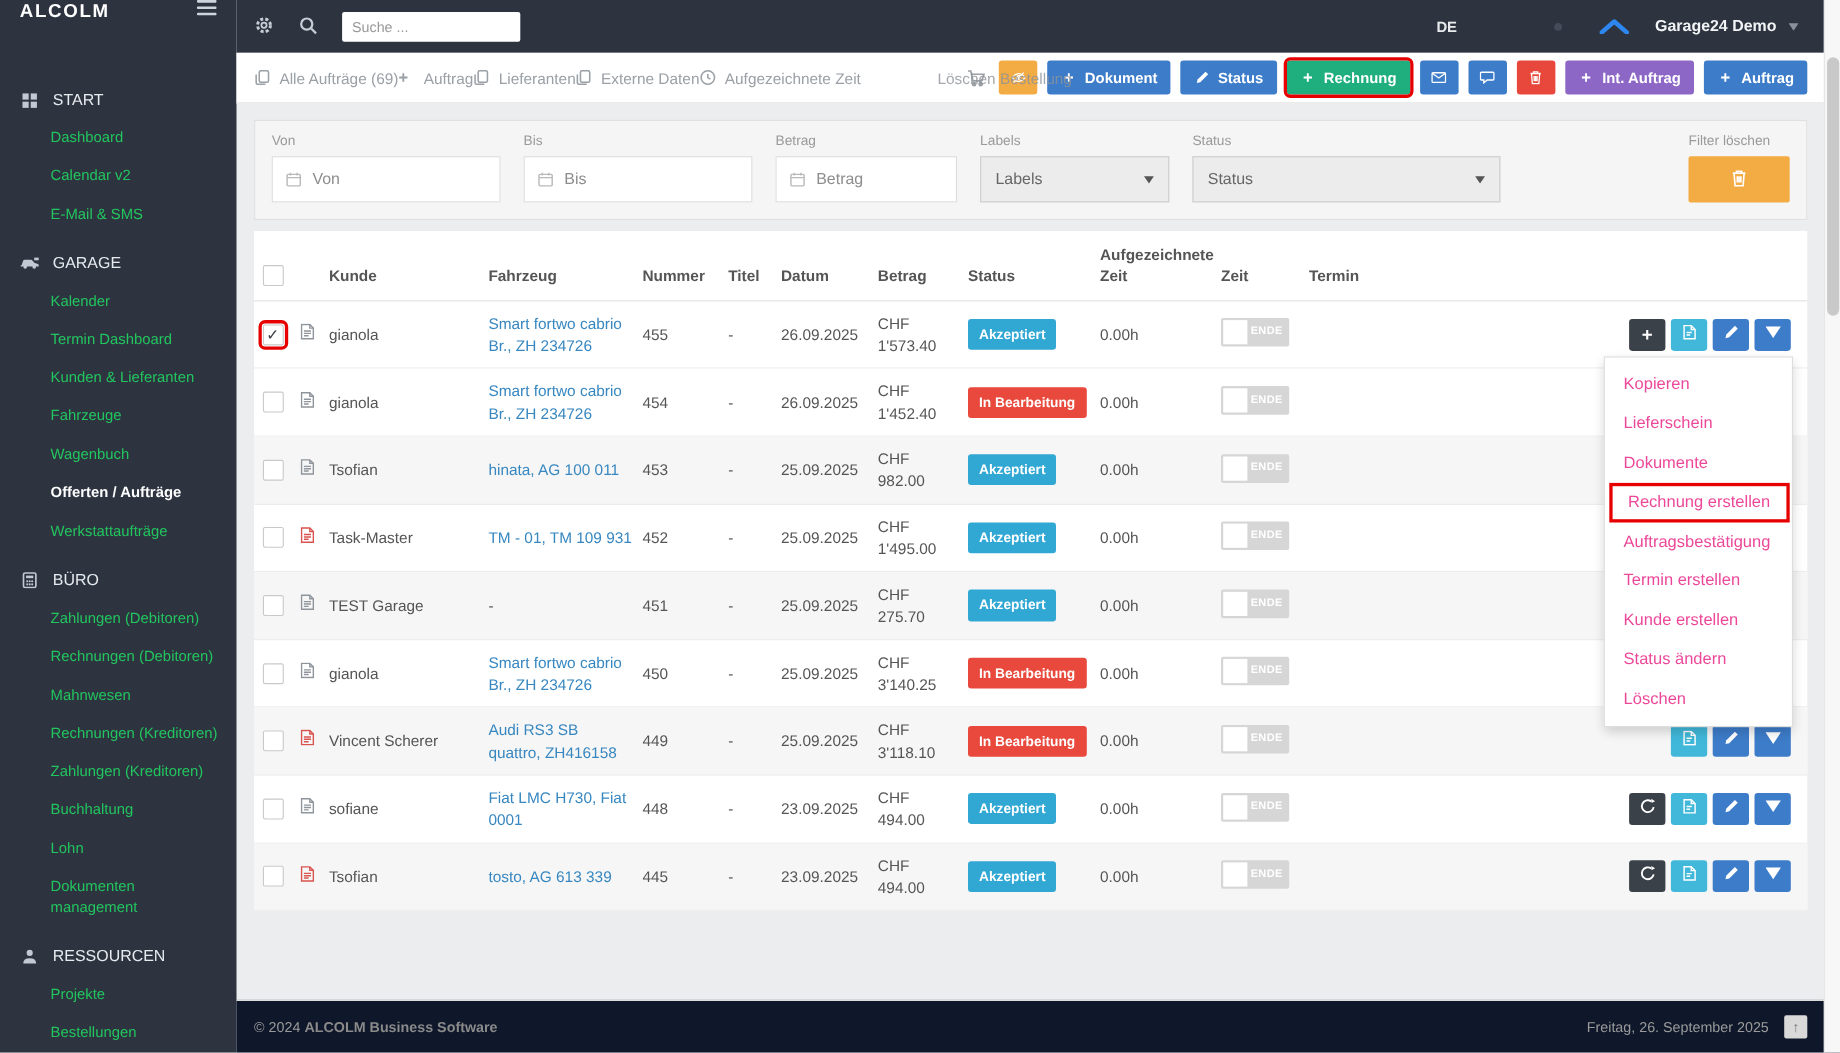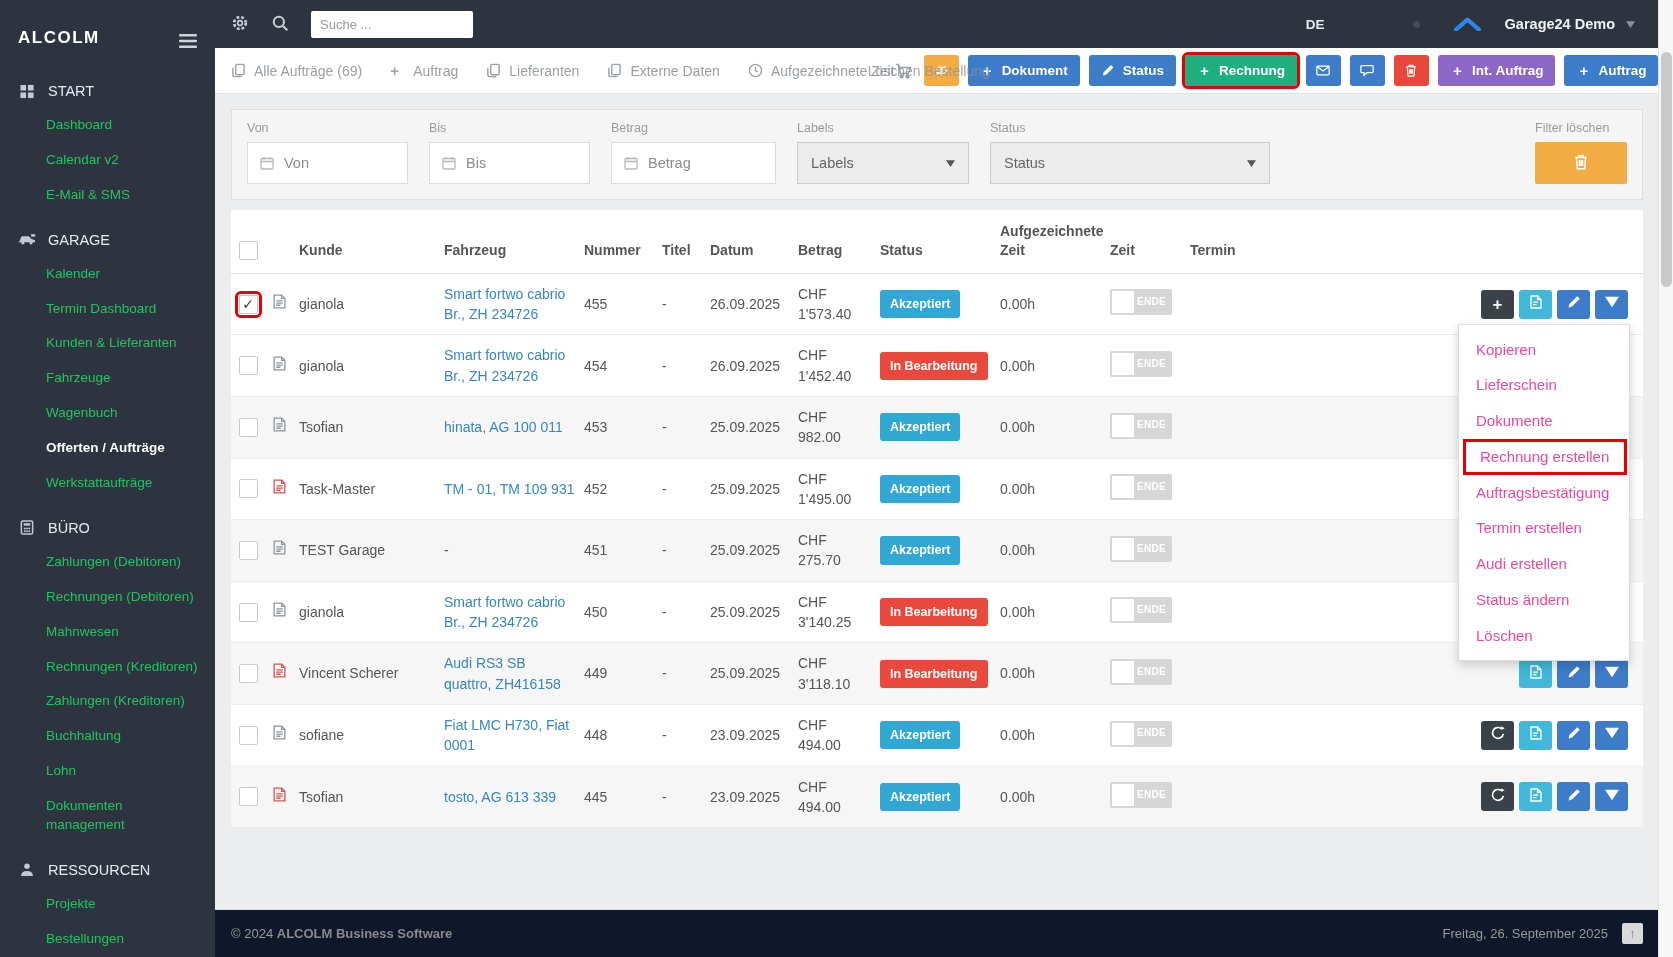--- a/index.html
+++ b/index.html
@@ -1,21 +1,21 @@
 <!DOCTYPE html>
 <html><head>
 <meta charset="utf-8">
 <style>
   * { box-sizing: border-box; margin: 0; padding: 0; }
   html,body { width:1673px; height:957px; overflow:hidden; }
   body { font-family:"Liberation Sans","DejaVu Sans",sans-serif; display:flex; background:#ecedef; position:relative; color:#555; }
 
   
   .sidebar { width:215px; flex:0 0 215px; background:#2d3440; height:100%; overflow:hidden; }
-  .logo-row { height:48px; display:flex; align-items:flex-end; justify-content:space-between; padding:0 18px; }
+  .logo-row { height:48px; display:flex; align-items:flex-start; justify-content:space-between; padding:0 18px; }
   .logo { color:#fff; font-weight:bold; font-size:17px; letter-spacing:1.5px; }
   .hamburger { color:#cfd4dc; width:18px; height:14px; cursor:pointer; }
   .hamburger svg { width:18px; height:14px; display:block; }
   .nav { padding-top:26px; }
   .nav-section { margin-bottom:10px; }
   .sec-head { display:flex; align-items:center; gap:11px; padding:9px 18px; color:#e7eaee; font-size:14.5px; }
   .sec-head .sicon { width:19px; height:16px; color:#c3c9d2; display:inline-flex; align-items:center; }
   .sec-head .sicon svg { width:18px; height:15px; }
   .nav-item { padding:8px 10px 8px 46px; font-size:13.5px; color:#22c55e; cursor:pointer; line-height:1.4; }
   .nav-item.active { color:#ffffff; font-weight:bold; }
@@ -31,21 +31,21 @@
   .tb-right { margin-left:auto; display:flex; align-items:center; }
   .lang { color:#e8eaee; font-size:13.5px; font-weight:bold; margin-right:88px; cursor:pointer; }
   .notif-dot { width:7px; height:7px; border-radius:50%; background:#454c59; margin-right:34px; }
   .brand-chevron { width:27px; height:15px; margin-right:24px; }
   .account { color:#f2f3f5; font-size:14.5px; font-weight:bold; cursor:pointer; }
   .acct-caret { color:#8a919d; margin-left:11px; width:9px; height:7px; display:inline-flex; }
   .acct-caret svg { width:9px; height:7px; }
 
   
   .toolbar { background:#fff; border-bottom:1px solid #e3e3e3; display:flex; align-items:center; padding:7px 30px 7px 16px; flex:0 0 46px; }
-  .tb-left { display:flex; align-items:center; gap:28px; }
+  .tb-left { display:flex; align-items:center; }
   .tb-link { display:flex; align-items:center; gap:8px; color:#9aa0a6; font-size:14px; cursor:pointer; white-space:nowrap; }
   .tb-link .licon { width:15px; height:15px; display:inline-flex; color:#9aa0a6; }
   .tb-link .licon svg { width:15px; height:15px; }
   .plus-glyph { font-weight:bold; font-size:15px; line-height:1; }
   .tb-btns { margin-left:auto; display:flex; align-items:center; gap:9px; }
   .cart-icon { color:#9aa0a6; width:18px; height:16px; margin-right:2px; display:inline-flex; }
   .cart-icon svg { width:18px; height:16px; }
   .btn { border:none; border-radius:3px; color:#fff; font-family:inherit; font-size:13.5px; font-weight:bold; height:31px; padding:0 12px; display:inline-flex; align-items:center; gap:7px; cursor:pointer; white-space:nowrap; }
   .btn .bicon { display:inline-flex; width:15px; height:14px; align-items:center; justify-content:center; }
   .btn .bicon svg { width:14px; height:13px; }
@@ -59,21 +59,21 @@
 
   .filter-panel { background:#f5f5f5; border:1px solid #e0e0e0; padding:11px 15px 15px; display:flex; gap:21px; }
   .ffield { display:flex; flex-direction:column; }
   .flabel { color:#9a9a9a; font-size:12.5px; margin-bottom:7px; }
   .finput { background:#fff; border:1px solid #ddd; height:42px; display:flex; align-items:center; padding:0 12px; gap:10px; color:#8d8d8d; font-size:14.5px; }
   .finput .cal { width:14px; height:14px; color:#b9b9b9; display:inline-flex; }
   .finput .cal svg { width:14px; height:14px; }
   .fselect { background:#ececec; border:1px solid #ccc; height:42px; display:flex; align-items:center; justify-content:space-between; padding:0 13px; color:#666; font-size:14.5px; cursor:pointer; }
   .fselect .scaret { color:#555; width:9px; height:7px; display:inline-flex; }
   .fselect .scaret svg { width:9px; height:7px; }
-  .w-von,.w-bis { width:161px; } .w-betrag { width:165px; } .w-labels { width:172px; } .w-status { width:280px; }
+  .w-von,.w-bis { width:208px; } .w-betrag { width:165px; } .w-labels { width:172px; } .w-status { width:280px; }
   .f-clear { margin-left:auto; }
   .btn-clear { width:92px; height:42px; background:#f3ab43; border:none; border-radius:2px; color:#fff; display:flex; align-items:center; justify-content:center; cursor:pointer; }
   .btn-clear svg { width:14px; height:16px; }
 
   
   .tcard { background:#fff; margin-top:10px; }
   .tgrid { display:grid; grid-template-columns:42px 26px 145px 140px 78px 48px 88px 82px 120px 110px 80px 90px 1fr; align-items:center; }
   .thead { border-bottom:1px solid #e2e2e2; padding:12px 0 13px; align-items:end; }
   .th { font-size:14px; font-weight:bold; color:#555; line-height:1.35; padding-right:8px; }
   .trow { border-bottom:1px solid #ededed; padding:10px 0; position:relative; }
@@ -506,21 +506,21 @@
                       <path d="M0 0 H8 L4 6 Z"></path>
                     </svg></span>
                 </button>
                 <div class="rowmenu">
                   <div class="mitem">Kopieren</div>
                   <div class="mitem">Lieferschein</div>
                   <div class="mitem">Dokumente</div>
                   <div class="mitem hl">Rechnung erstellen</div>
                   <div class="mitem">Auftragsbestätigung</div>
                   <div class="mitem">Termin erstellen</div>
-                  <div class="mitem">Audi erstellen</div>
+                  <div class="mitem">Kunde erstellen</div>
                   <div class="mitem">Status ändern</div>
                   <div class="mitem">Löschen</div>
                 </div>
               </span>
             </div>
   </div>
 
   <div class="tgrid trow">
     <div class="cell c-check">
               <span class="cb"></span>

